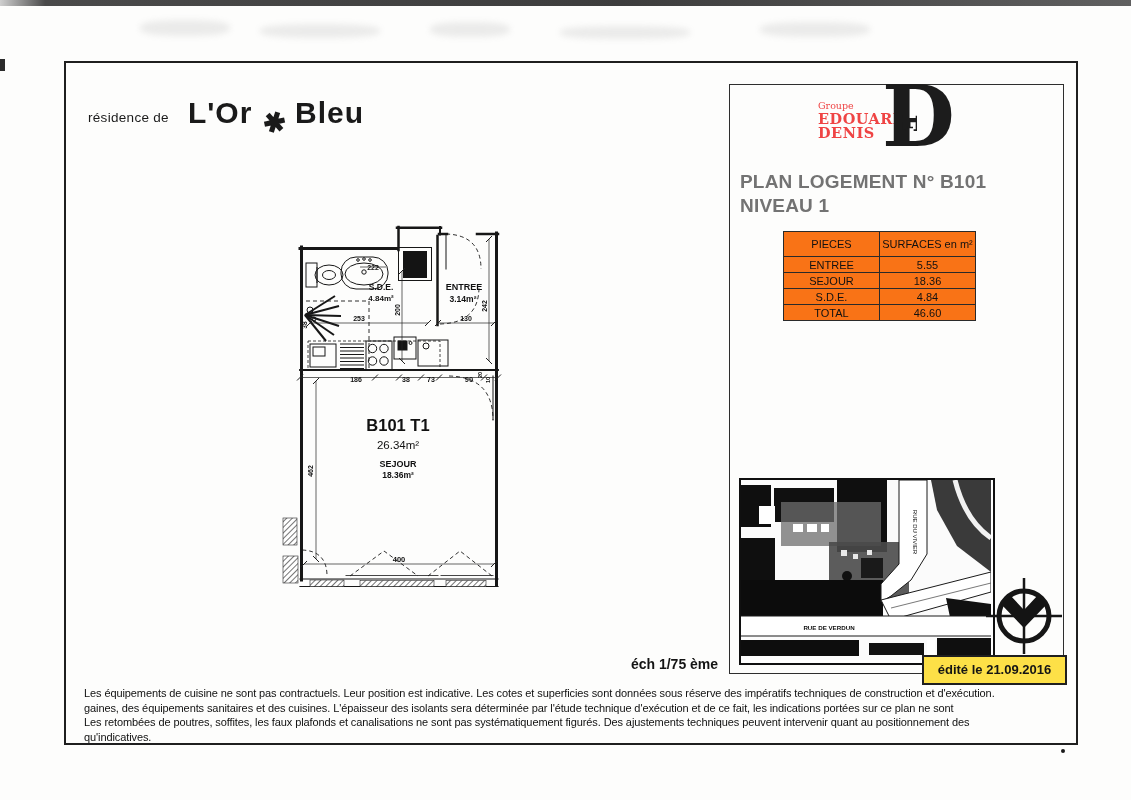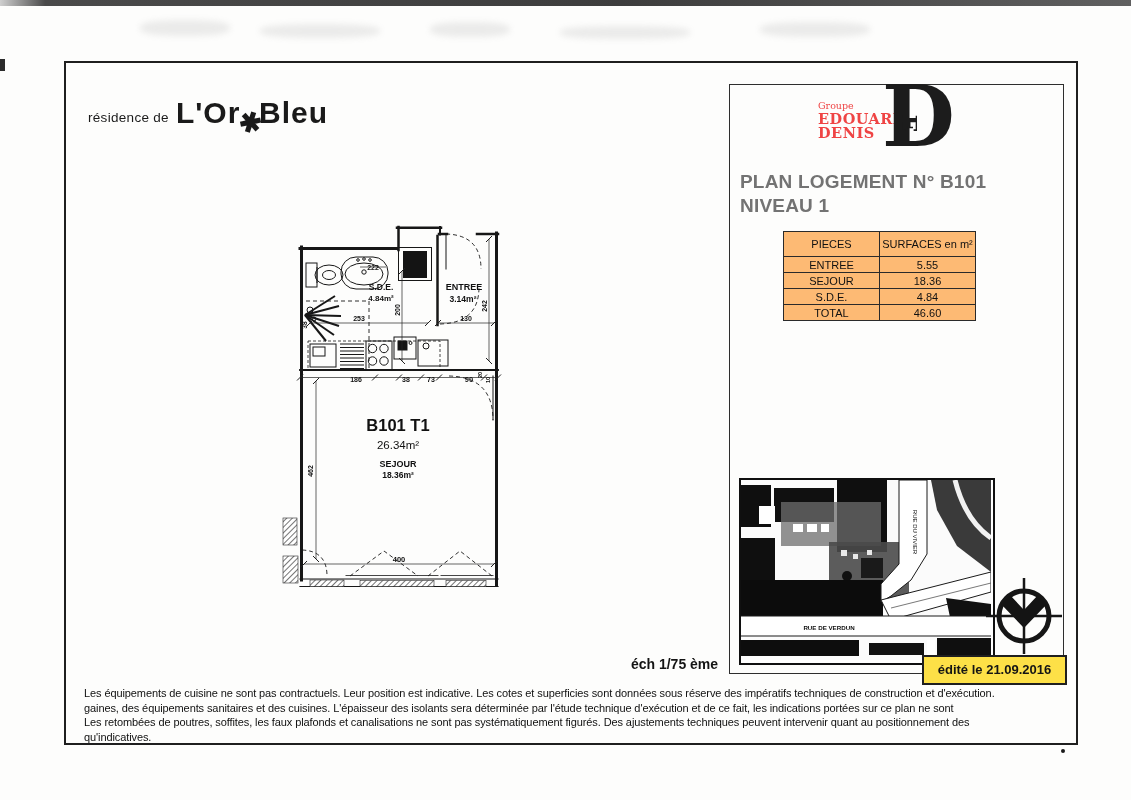--- a/index.html
+++ b/index.html
@@ -9,37 +9,37 @@
   
   .scan-top{left:0;top:0;width:1131px;height:6px;
     background:linear-gradient(to right,#cfcfcf 0%,#4a4a4a 4%,#3d3d3d 55%,#606060 100%);}
   .smudge{background:#8f8f8f;opacity:.16;filter:blur(3px);border-radius:40%;}
   .edge-blob{left:0;top:59px;width:5px;height:12px;background:#2b2b2b;}
   .stray-dot{left:1061px;top:749px;width:4px;height:4px;background:#1a1a1a;border-radius:50%;}
   
   .main-frame{left:64px;top:61px;width:1010px;height:680px;border:2.5px solid #1f1f1f;}
   .right-panel{left:729px;top:84px;width:333px;height:588px;border:1.5px solid #2e2e2e;}
   
-  .res-logo{left:88px;top:96px;display:flex;align-items:flex-end;color:#1a1a1a;white-space:nowrap;}
+  .res-logo{left:88px;top:96px;display:flex;align-items:flex-end;color:#1a1a1a;white-space:nowrap;gap:12px;}
   .res-prefix{font-size:13.5px;letter-spacing:.3px;padding-bottom:5px;margin-right:7px;}
   .res-big{font-size:30px;font-weight:700;letter-spacing:1px;}
   .res-star{font-size:27px;font-weight:700;position:relative;top:9px;margin:0 -3px 0 -1px;
             display:inline-block;transform:rotate(18deg);}
   
   .ed-text{left:818px;top:101px;width:67px;color:#ef4444;line-height:1;}
   .ed-groupe{font-size:9.5px;font-family:"DejaVu Serif",serif;margin-bottom:1px;}
   .ed-name{font-size:14.5px;font-weight:700;font-family:"DejaVu Serif",serif;letter-spacing:.5px;}
   .ed-d{left:882px;top:83px;font-family:"DejaVu Serif",serif;font-weight:700;font-size:84px;
         line-height:.82;color:#1c1c1c;}
   .ed-e{left:901px;top:110px;font-family:"DejaVu Serif",serif;font-weight:700;font-size:23px;
         color:#1c1c1c;transform:rotate(90deg);}
   
   .plan-title{left:740px;top:170px;font-size:19px;font-weight:700;line-height:1.25;color:#737373;letter-spacing:.2px;}
   
-  .surf-table{left:783px;top:231px;border-collapse:collapse;background:#fdba74;}
+  .surf-table{left:783px;top:231px;border-collapse:collapse;background:#f97316;}
   .surf-table td,.surf-table th{border:1.6px solid #2a2a2a;text-align:center;
     font-size:11px;color:#111;font-weight:400;padding:0;}
   .surf-table th{height:24px;width:95px;font-weight:400;}
   .surf-table td{height:15px;width:95px;}
   
   .scale-label{left:607px;top:656px;width:135px;text-align:center;font-size:14px;font-weight:700;}
   .edited-box{left:922px;top:655px;width:141px;height:26px;border:2px solid #1f1f1f;background:#fde047;
     font-size:13px;font-weight:700;text-align:center;line-height:26px;z-index:5;}
   .disclaimer{left:84px;top:686px;width:1000px;font-size:11px;letter-spacing:-.1px;
     line-height:14.6px;color:#101010;}

